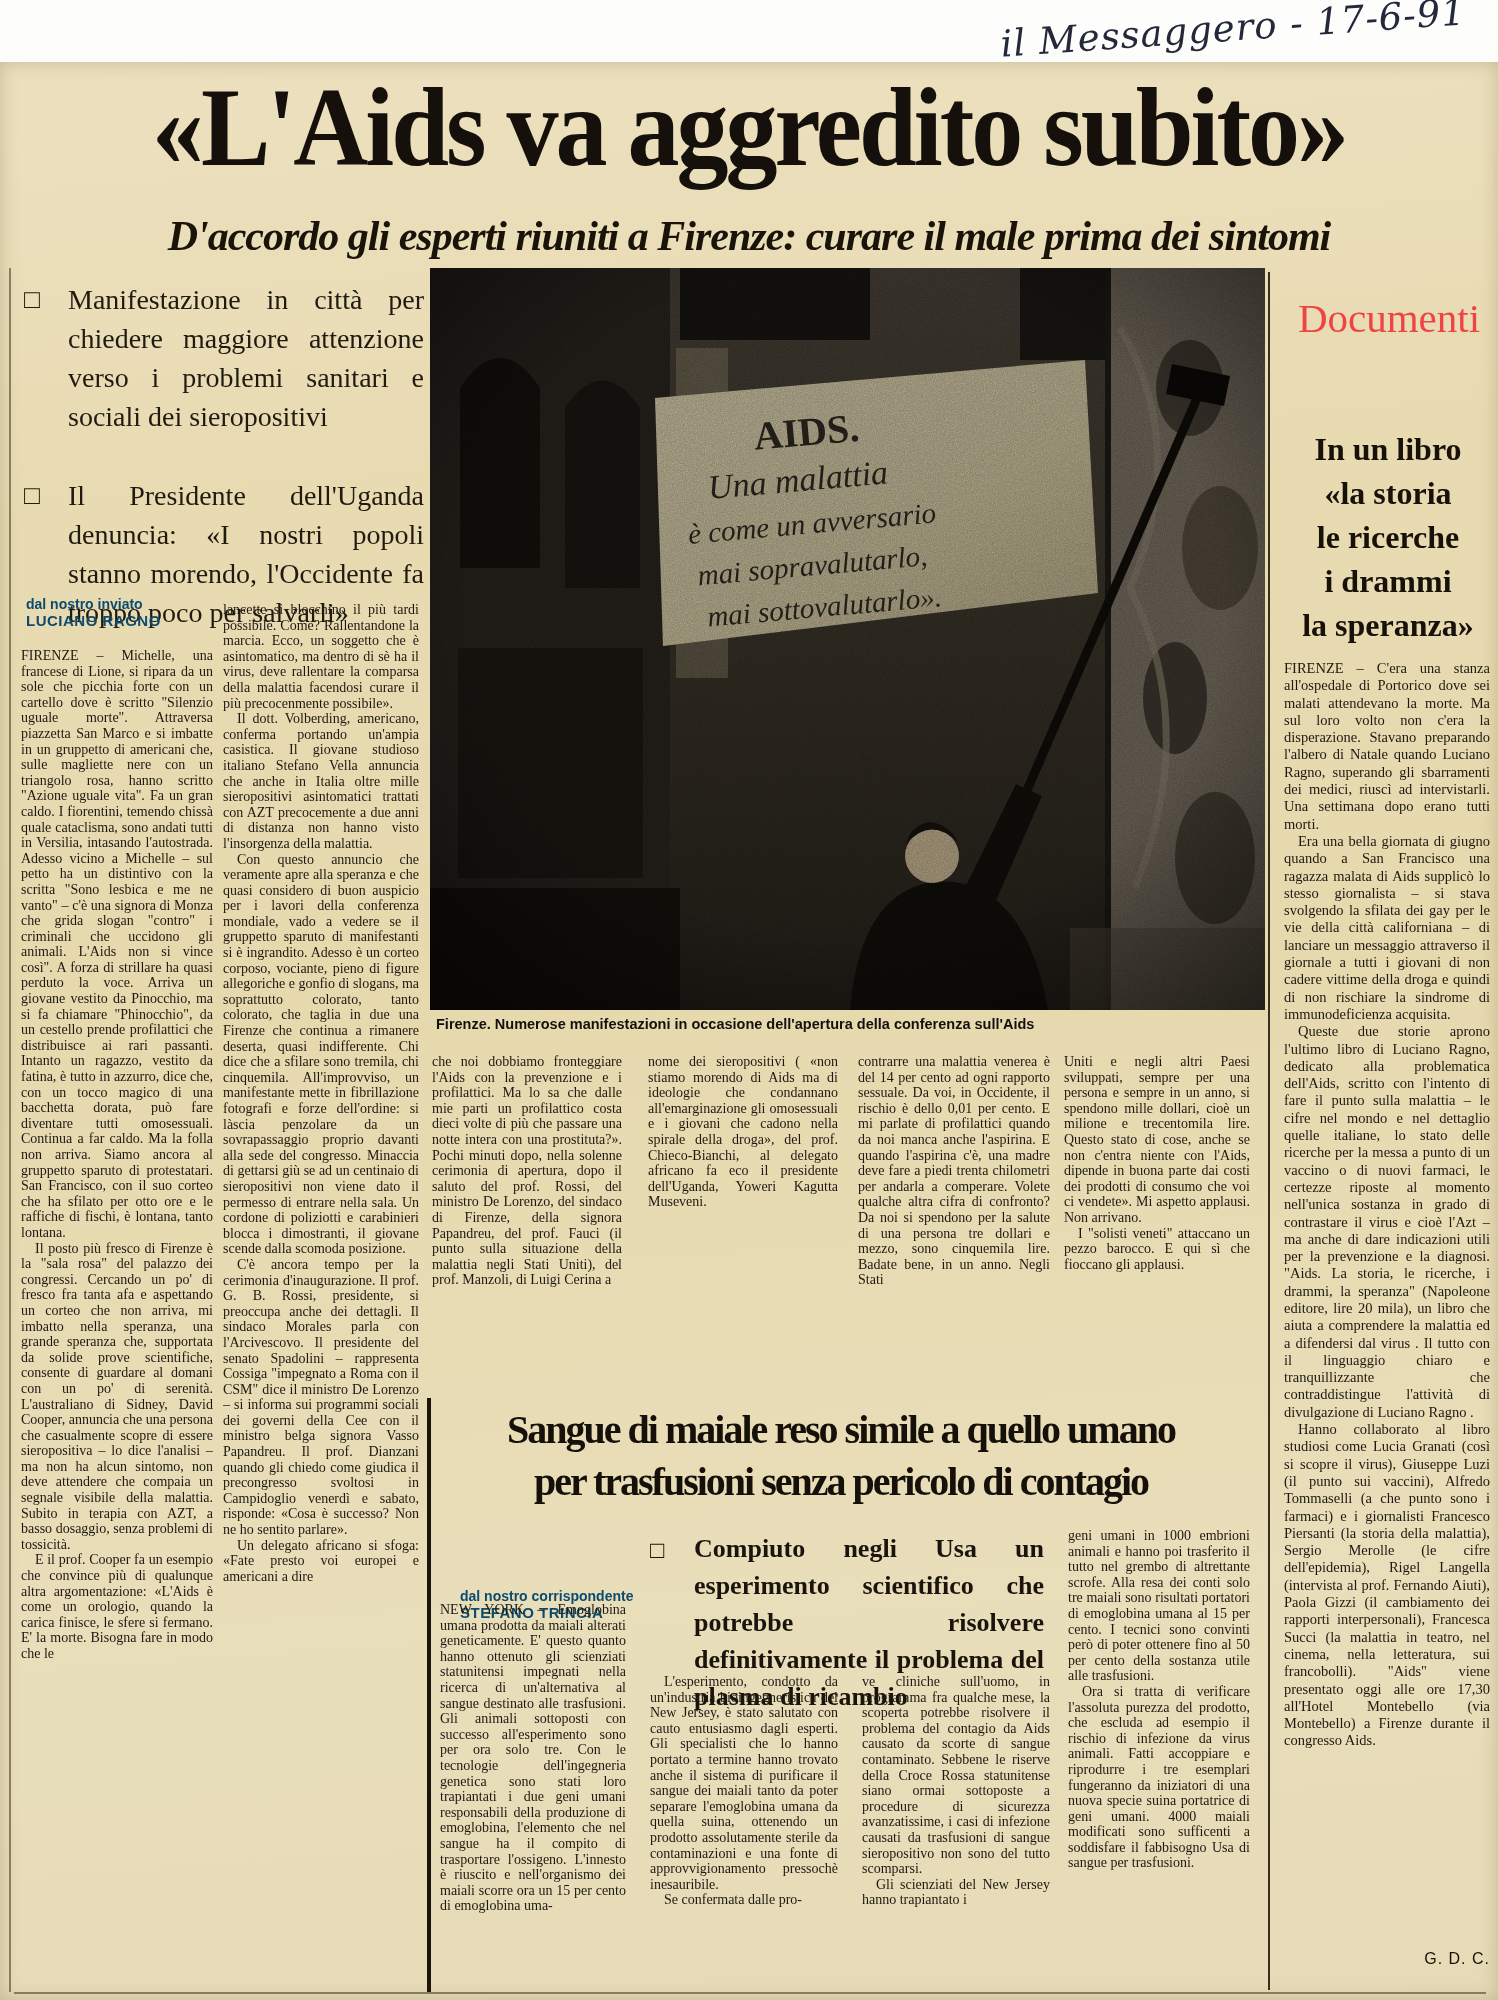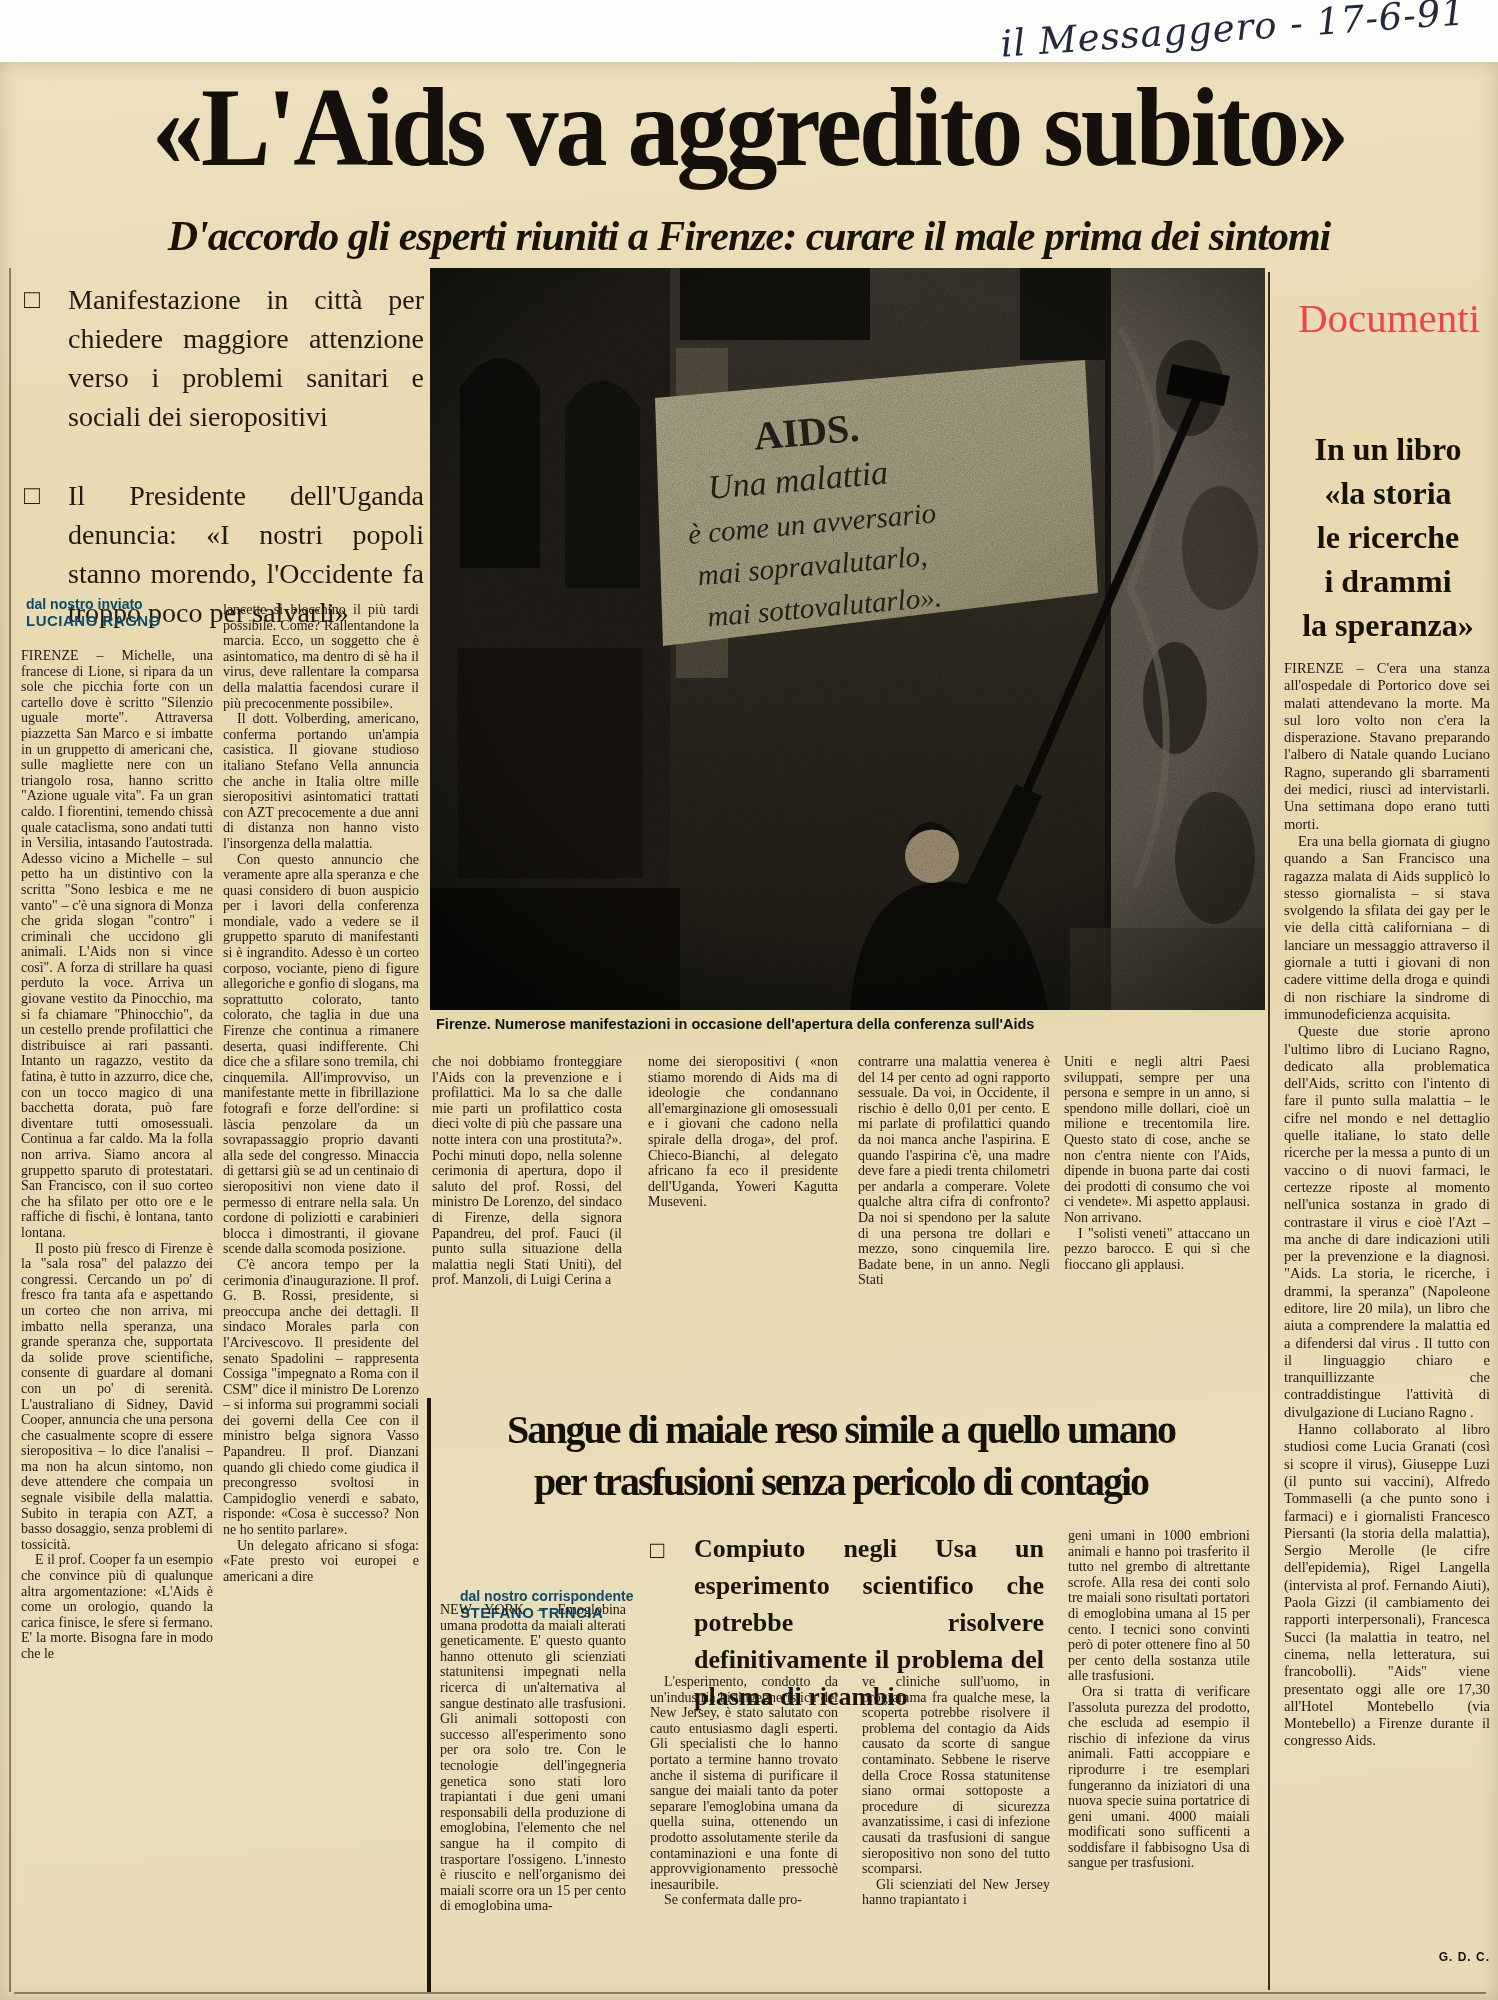--- a/index.html
+++ b/index.html
@@ -25,21 +25,21 @@
   .col p{margin:0;text-indent:14px;}
   .col p.ni{text-indent:0;}
   .doccol{font-size:14.5px;line-height:17.3px;}
   .caption{left:436px;top:1016px;width:822px;font-family:"Liberation Sans",sans-serif;
     font-weight:bold;font-size:14.5px;color:#14100b;}
   .vrule{background:#38301f;}
   .docTitle{left:1286px;top:294px;width:206px;text-align:center;font-size:41px;color:#ef4444;}
   .docHead{left:1284px;top:390px;width:208px;text-align:center;font-weight:bold;
     font-size:32px;line-height:44px;color:#17110a;margin-top:37px;}
   .docSig{left:1284px;top:1950px;width:206px;text-align:right;font-family:"Liberation Sans",sans-serif;
-    font-weight:bold;font-size:12px;color:#17110a;letter-spacing:1px;}
+    font-weight:normal;font-size:16px;color:#17110a;letter-spacing:1px;}
   .head2{left:435px;top:1404px;width:812px;text-align:center;font-weight:bold;
     font-size:40px;line-height:52px;letter-spacing:-2px;color:#15100a;}
   .intro2{left:650px;top:1530px;width:394px;font-weight:bold;font-size:26px;line-height:37px;
     color:#1a140c;text-align:justify;padding-left:44px;box-sizing:border-box;}
   .intro2 .marker{position:absolute;left:0;top:2px;font-size:24px;font-weight:normal;}
   .edge{background:rgba(45,36,20,.5);}
 </style>
 </head>
 <body>
 

